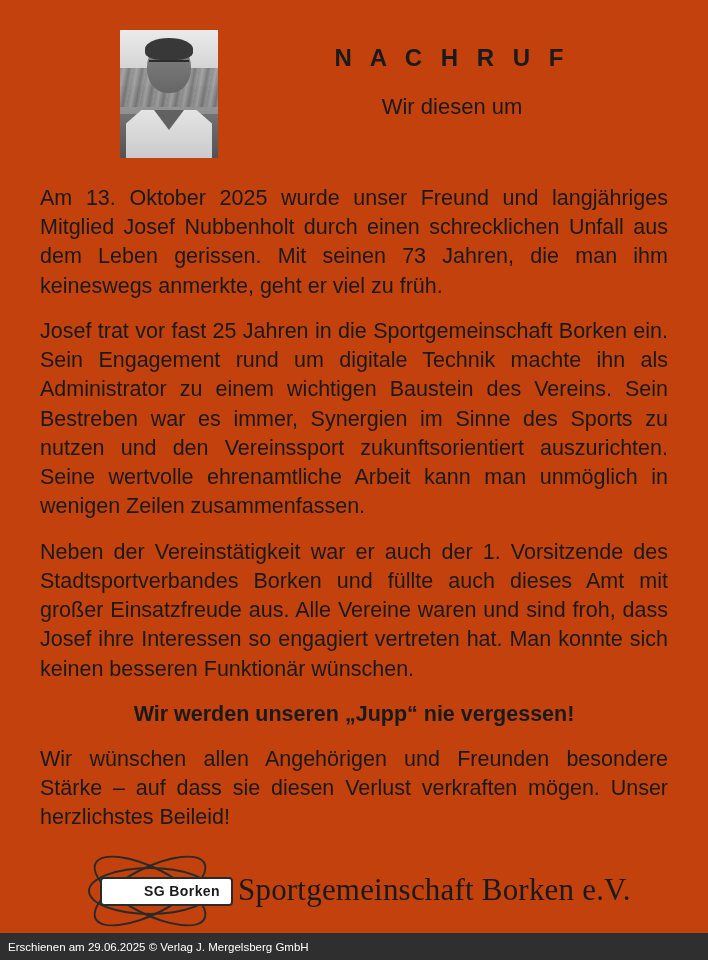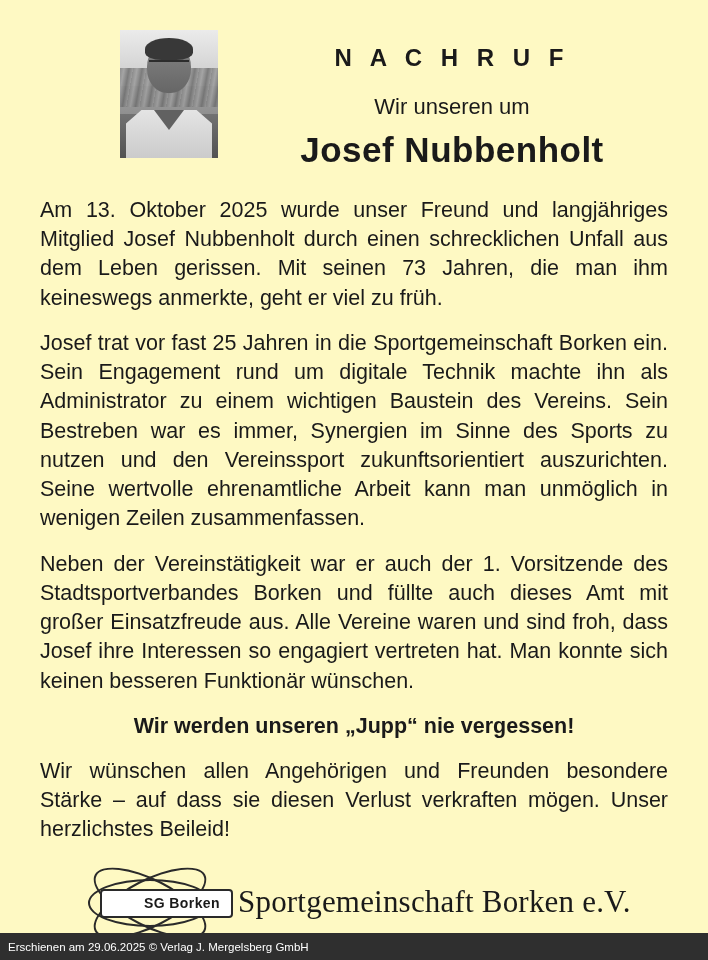--- a/index.html
+++ b/index.html
@@ -12,21 +12,21 @@
     background: #ffffff;
     font-family: "Liberation Sans", sans-serif;
     color: #1a1a1a;
     overflow: hidden;
   }
   .page {
     position: relative;
     width: 708px;
     height: 960px;
     box-sizing: border-box;
-    background: #fef9c3;
+    background: #c2410c;
   }
   .content {
     padding: 30px 40px 0 40px;
   }
   
   .header {
     display: flex;
     align-items: flex-start;
     gap: 18px;
     padding-left: 80px;
@@ -216,22 +216,21 @@
         <div class="foliage"></div>
         <div class="ground"></div>
         <div class="shirt"></div>
         <div class="collar"></div>
         <div class="head"></div>
         <div class="hair"></div>
         <div class="glasses"></div>
       </div>
       <div class="head-text">
         <div class="nachruf">N A C H R U F</div>
-        <div class="trauern">Wir unseren um</div>
-        <div class="name">Josef Nubbenholt</div>
+        <div class="trauern">Wir diesen um</div>
       </div>
     </div>
 
     <div class="body-text">
       <p>Am 13. Oktober 2025 wurde unser Freund und langjähriges Mitglied Josef Nubbenholt durch einen schrecklichen Unfall aus dem Leben gerissen. Mit seinen 73 Jahren, die man ihm keineswegs anmerkte, geht er viel zu früh.</p>
       <p>Josef trat vor fast 25 Jahren in die Sportgemeinschaft Borken ein. Sein Engagement rund um digitale Technik machte ihn als Administrator zu einem wichtigen Baustein des Vereins. Sein Bestreben war es immer, Synergien im Sinne des Sports zu nutzen und den Vereinssport zukunftsorientiert auszurichten. Seine wertvolle ehrenamtliche Arbeit kann man unmöglich in wenigen Zeilen zusammenfassen.</p>
       <p>Neben der Vereinstätigkeit war er auch der 1. Vorsitzende des Stadtsportverbandes Borken und füllte auch dieses Amt mit großer Einsatzfreude aus. Alle Vereine waren und sind froh, dass Josef ihre Interessen so engagiert vertreten hat. Man konnte sich keinen besseren Funktionär wünschen.</p>
       <p class="bold">Wir werden unseren „Jupp“ nie vergessen!</p>
       <p>Wir wünschen allen Angehörigen und Freunden besondere Stärke – auf dass sie diesen Verlust verkraften mögen. Unser herzlichstes Beileid!</p>
     </div>

